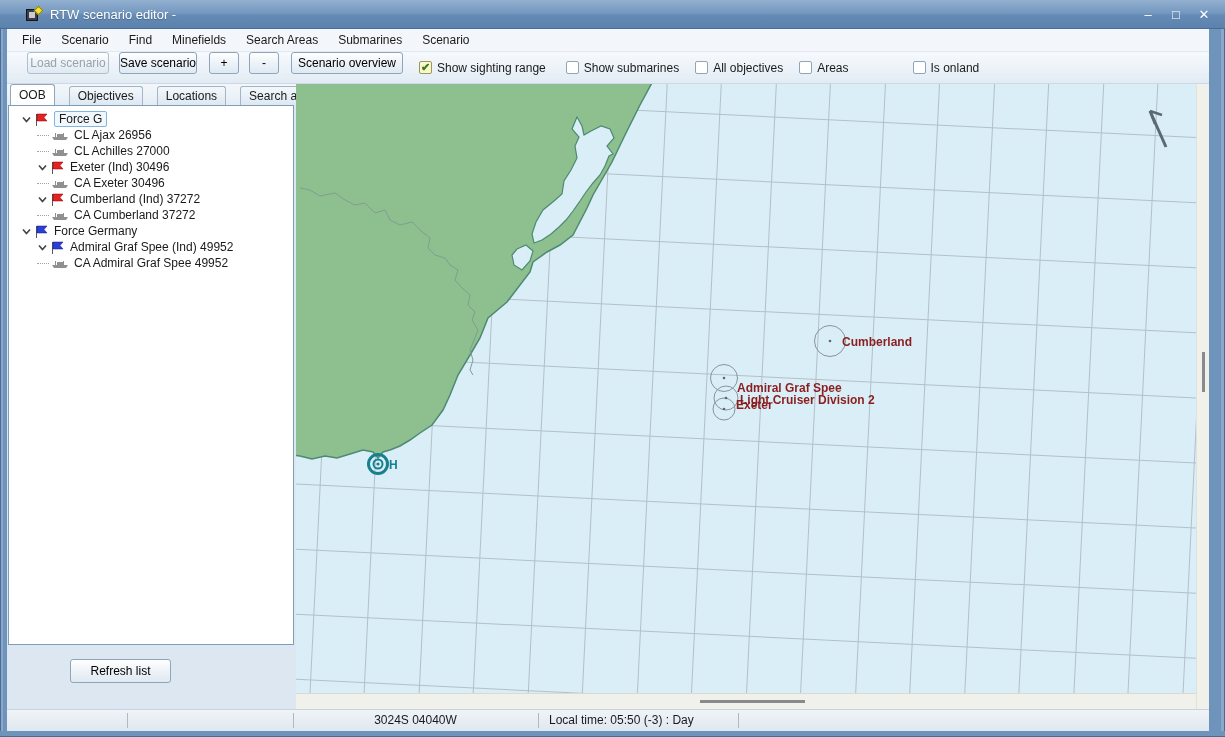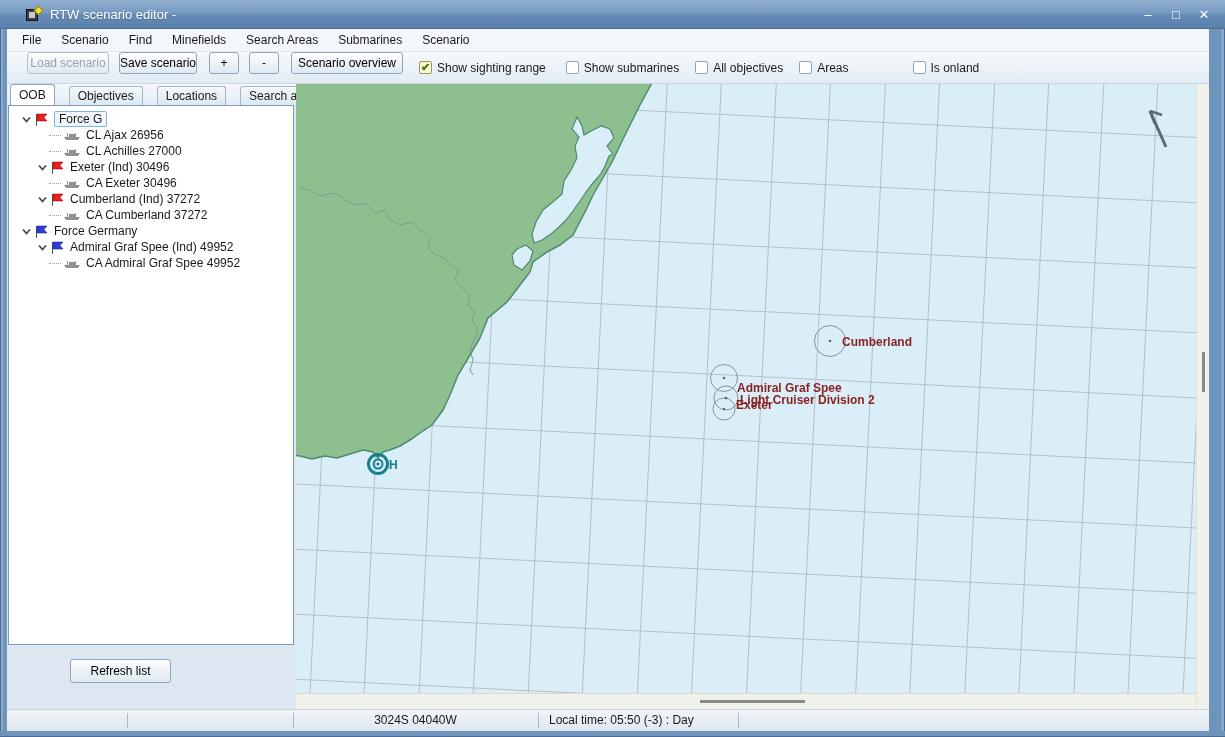--- a/index.html
+++ b/index.html
@@ -72,21 +72,21 @@
     width:15px; height:19px; border:1px solid #a3b5c6; border-radius:3px;
     background:linear-gradient(#f4f8fb,#dde8f1); color:#2f5f96; font-size:8px;
     display:inline-flex; align-items:center; justify-content:center; margin-left:1px;
   }
   .treebox {
     position:absolute; left:1px; top:21px; width:286px; height:540px;
     background:#fff; border:1px solid #7f9db9; overflow:hidden;
     padding-top:5px; font-size:12px;
   }
   .trow { height:16px; display:flex; align-items:center; white-space:nowrap; }
-  .trow.d0 { padding-left:12px; } .trow.d1 { padding-left:28px; } .trow.d2 { padding-left:40px; }
+  .trow.d0 { padding-left:12px; } .trow.d1 { padding-left:28px; } .trow.d2 { padding-left:28px; }
   .chev { width:14px; display:inline-flex; align-items:center; }
   .ficon { width:15px; display:inline-flex; align-items:center; margin-right:4px; }
   .dots { width:12px; height:1px; border-bottom:1px dotted #9aa4ad; margin-right:3px; }
   .shipicon { width:18px; display:inline-flex; align-items:flex-end; margin-right:4px; }
   .sel { border:1px solid #84b4de; border-radius:2px; background:#f1f8fd; padding:0 4px; }
   .lower { position:absolute; left:0; right:0; top:561px; bottom:0; background:#dde7f1; }
   .refresh { position:absolute; left:63px; top:14px; width:101px; height:24px; }
   
   .mapcol { position:absolute; left:296px; top:84px; width:900px; bottom:28px; }
   svg.map { display:block; width:900px; height:609px; background:#d9eef7; }

